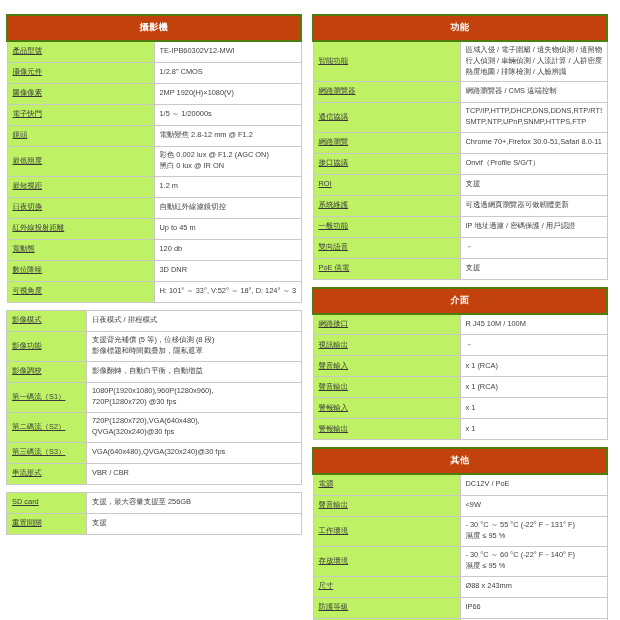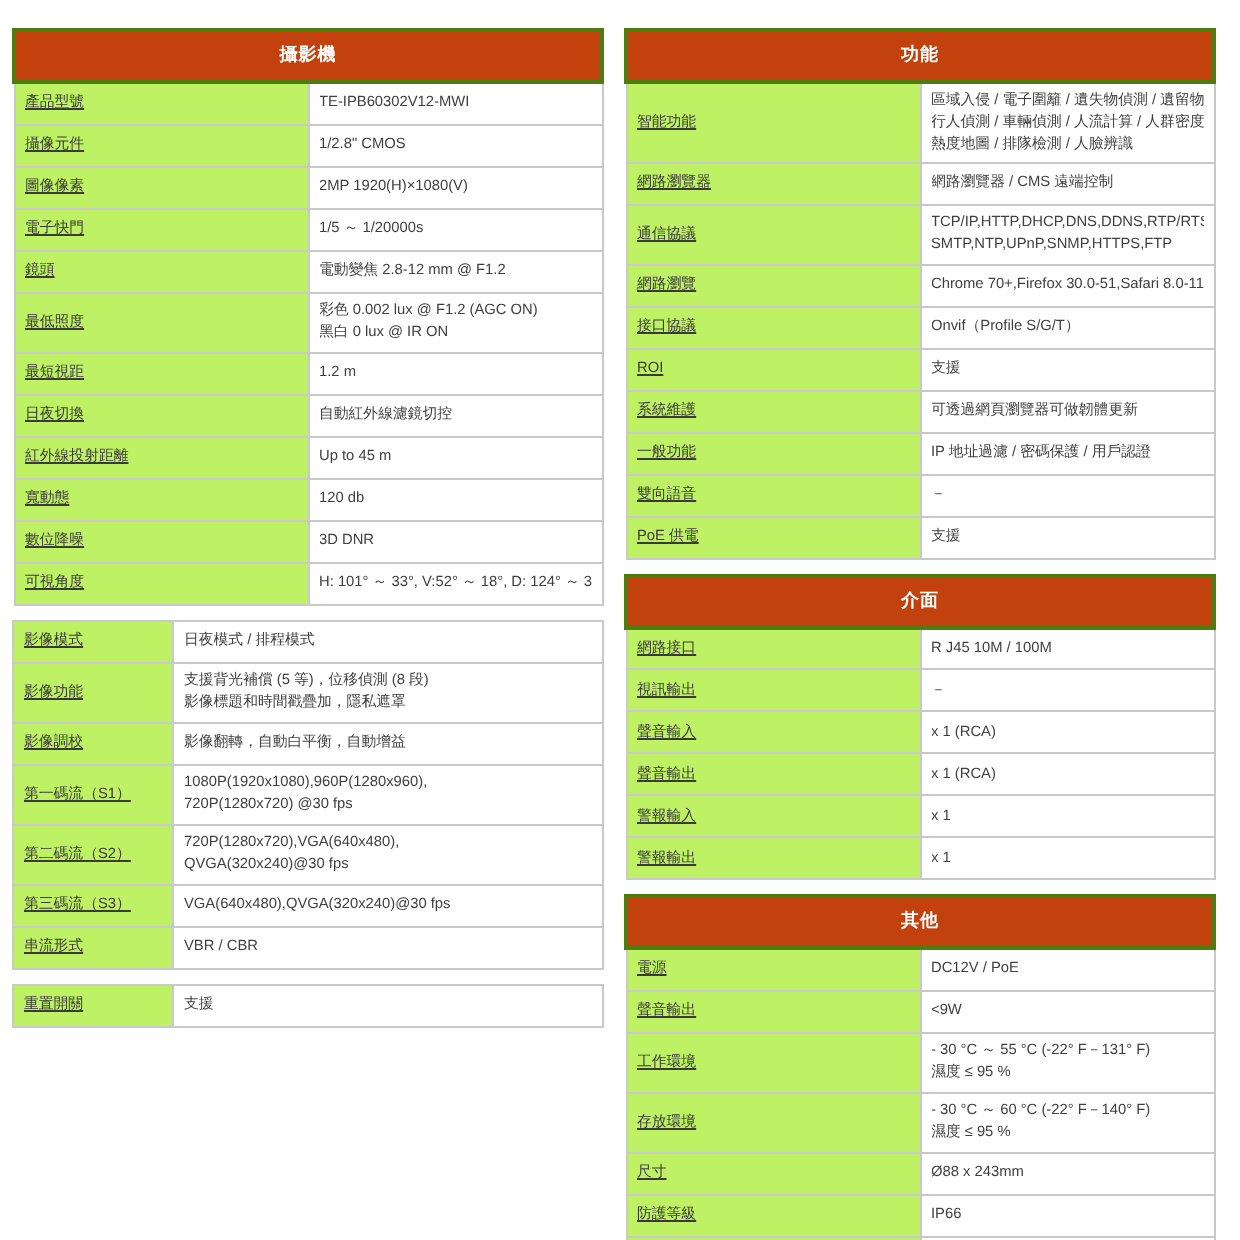--- a/index.html
+++ b/index.html
@@ -211,20 +211,26 @@
             <td class="val">
               <span class="line">VBR / CBR</span>
             </td>
           </tr>
         </tbody>
       </table>
       <div class="spacer"></div>
       <table class="spec">
         <tbody>
           <tr class="row h1">
+            <td class="lbl">SD card</td>
+            <td class="val">
+              <span class="line">支援，最大容量支援至 256GB</span>
+            </td>
+          </tr>
+          <tr class="row h1">
             <td class="lbl">重置開關</td>
             <td class="val">
               <span class="line">支援</span>
             </td>
           </tr>
         </tbody>
       </table>
     </div>
   <div class="col" id="right-column">
       <table class="spec">

